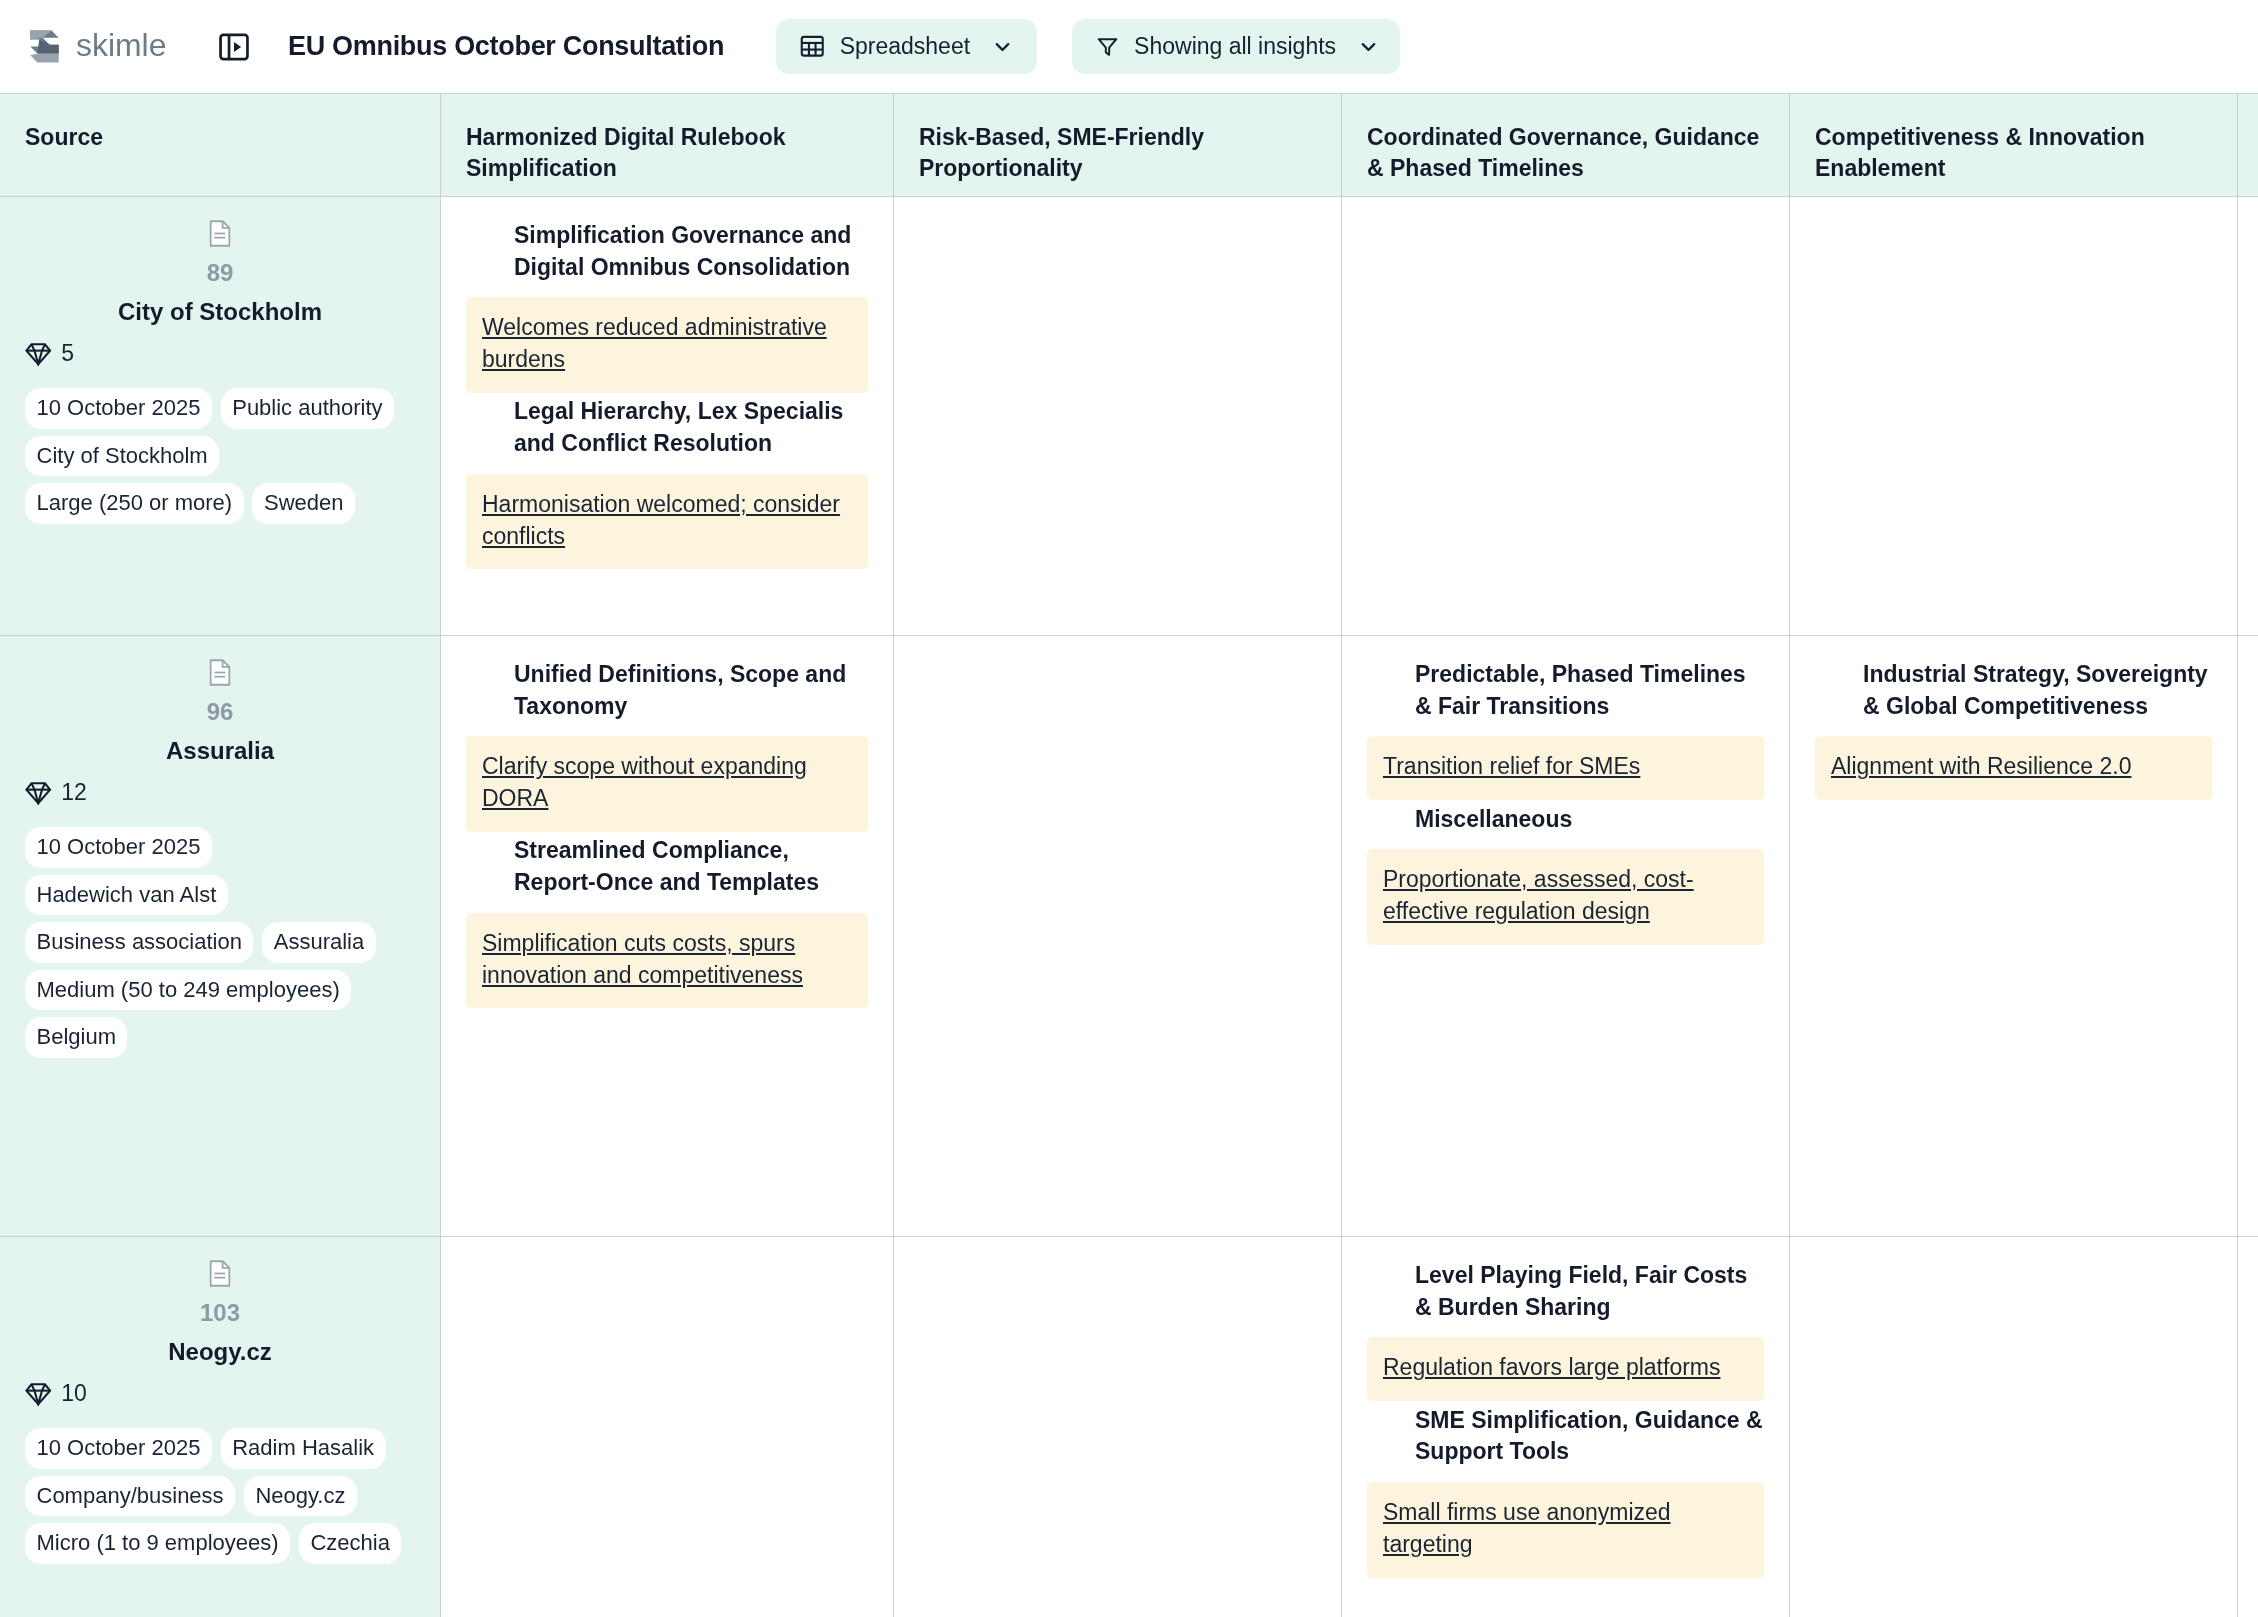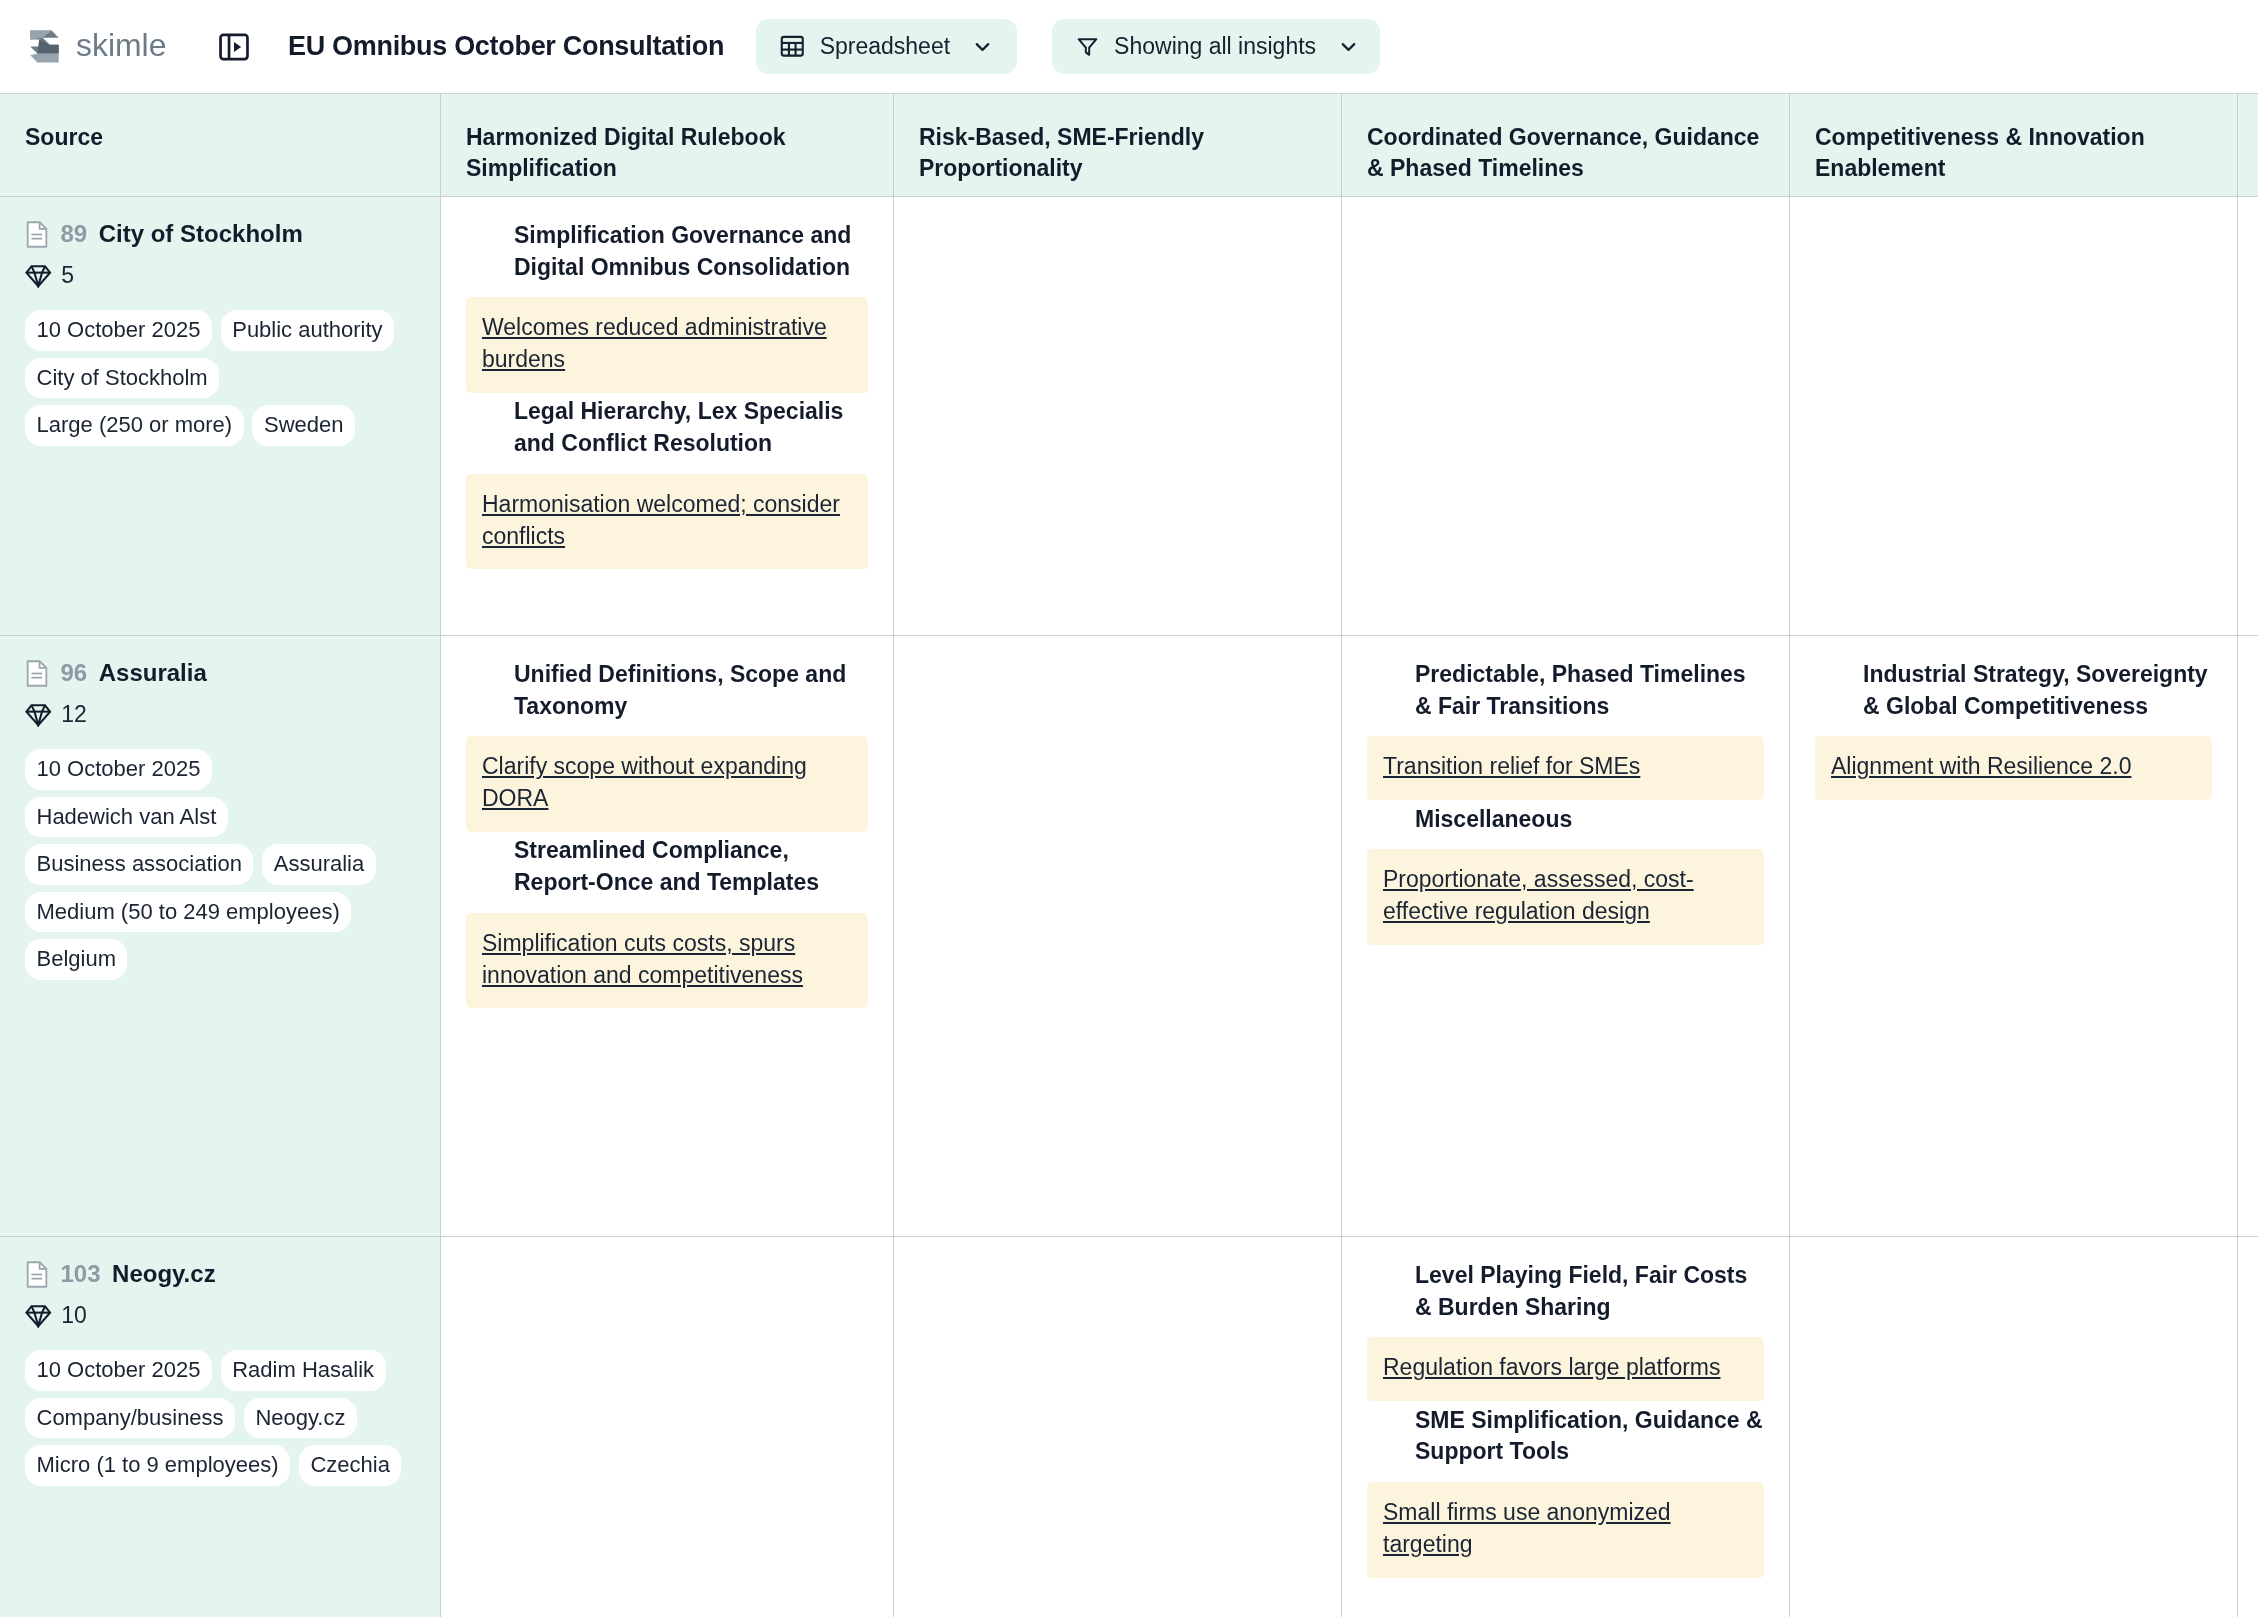--- a/index.html
+++ b/index.html
@@ -40,21 +40,21 @@
     align-items: center;
     gap: 14px;
     background: #e4f4ef;
     border-radius: 12.4px;
     height: 55px;
     padding: 0 23px;
     font-size: 23px;
     color: #16202f;
     white-space: nowrap;
   }
-  .pill.spreadsheet { margin-left: 32px; }
+  .pill.spreadsheet { margin-left: 52px; }
   .pill.filter { margin-left: 35px; padding-right: 19.4px; }
   .pill .lbl { font-size: 23px; }
   .pill .chev { margin-left: 7px; display: block; }
   .pill svg { display: block; flex: none; }
 
   
   .grid { width: 2258px; }
   .row {
     display: flex;
     border-top: 1.8px solid #c9cfd4;
@@ -89,20 +89,21 @@
   .row.r1 .cell { height: 438px; }
   .row.r2 .cell { height: 600px; }
   .row.r3 .cell { height: 407px; }
 
   
   .src-title-line {
     display: flex;
     align-items: center;
     gap: 11.5px;
     margin-bottom: 14px;
+    flex-direction: column;
   }
   .file-icon { width: 24px; height: 27px; display: block; flex: none; }
   .src-num { font-size: 24px; font-weight: 700; color: #8e9aa4; }
   .src-name { font-size: 24px; font-weight: 700; color: #141c2c; }
 
   .src-gem-line {
     display: flex;
     align-items: center;
     gap: 9.7px;
     margin-bottom: 21px;

